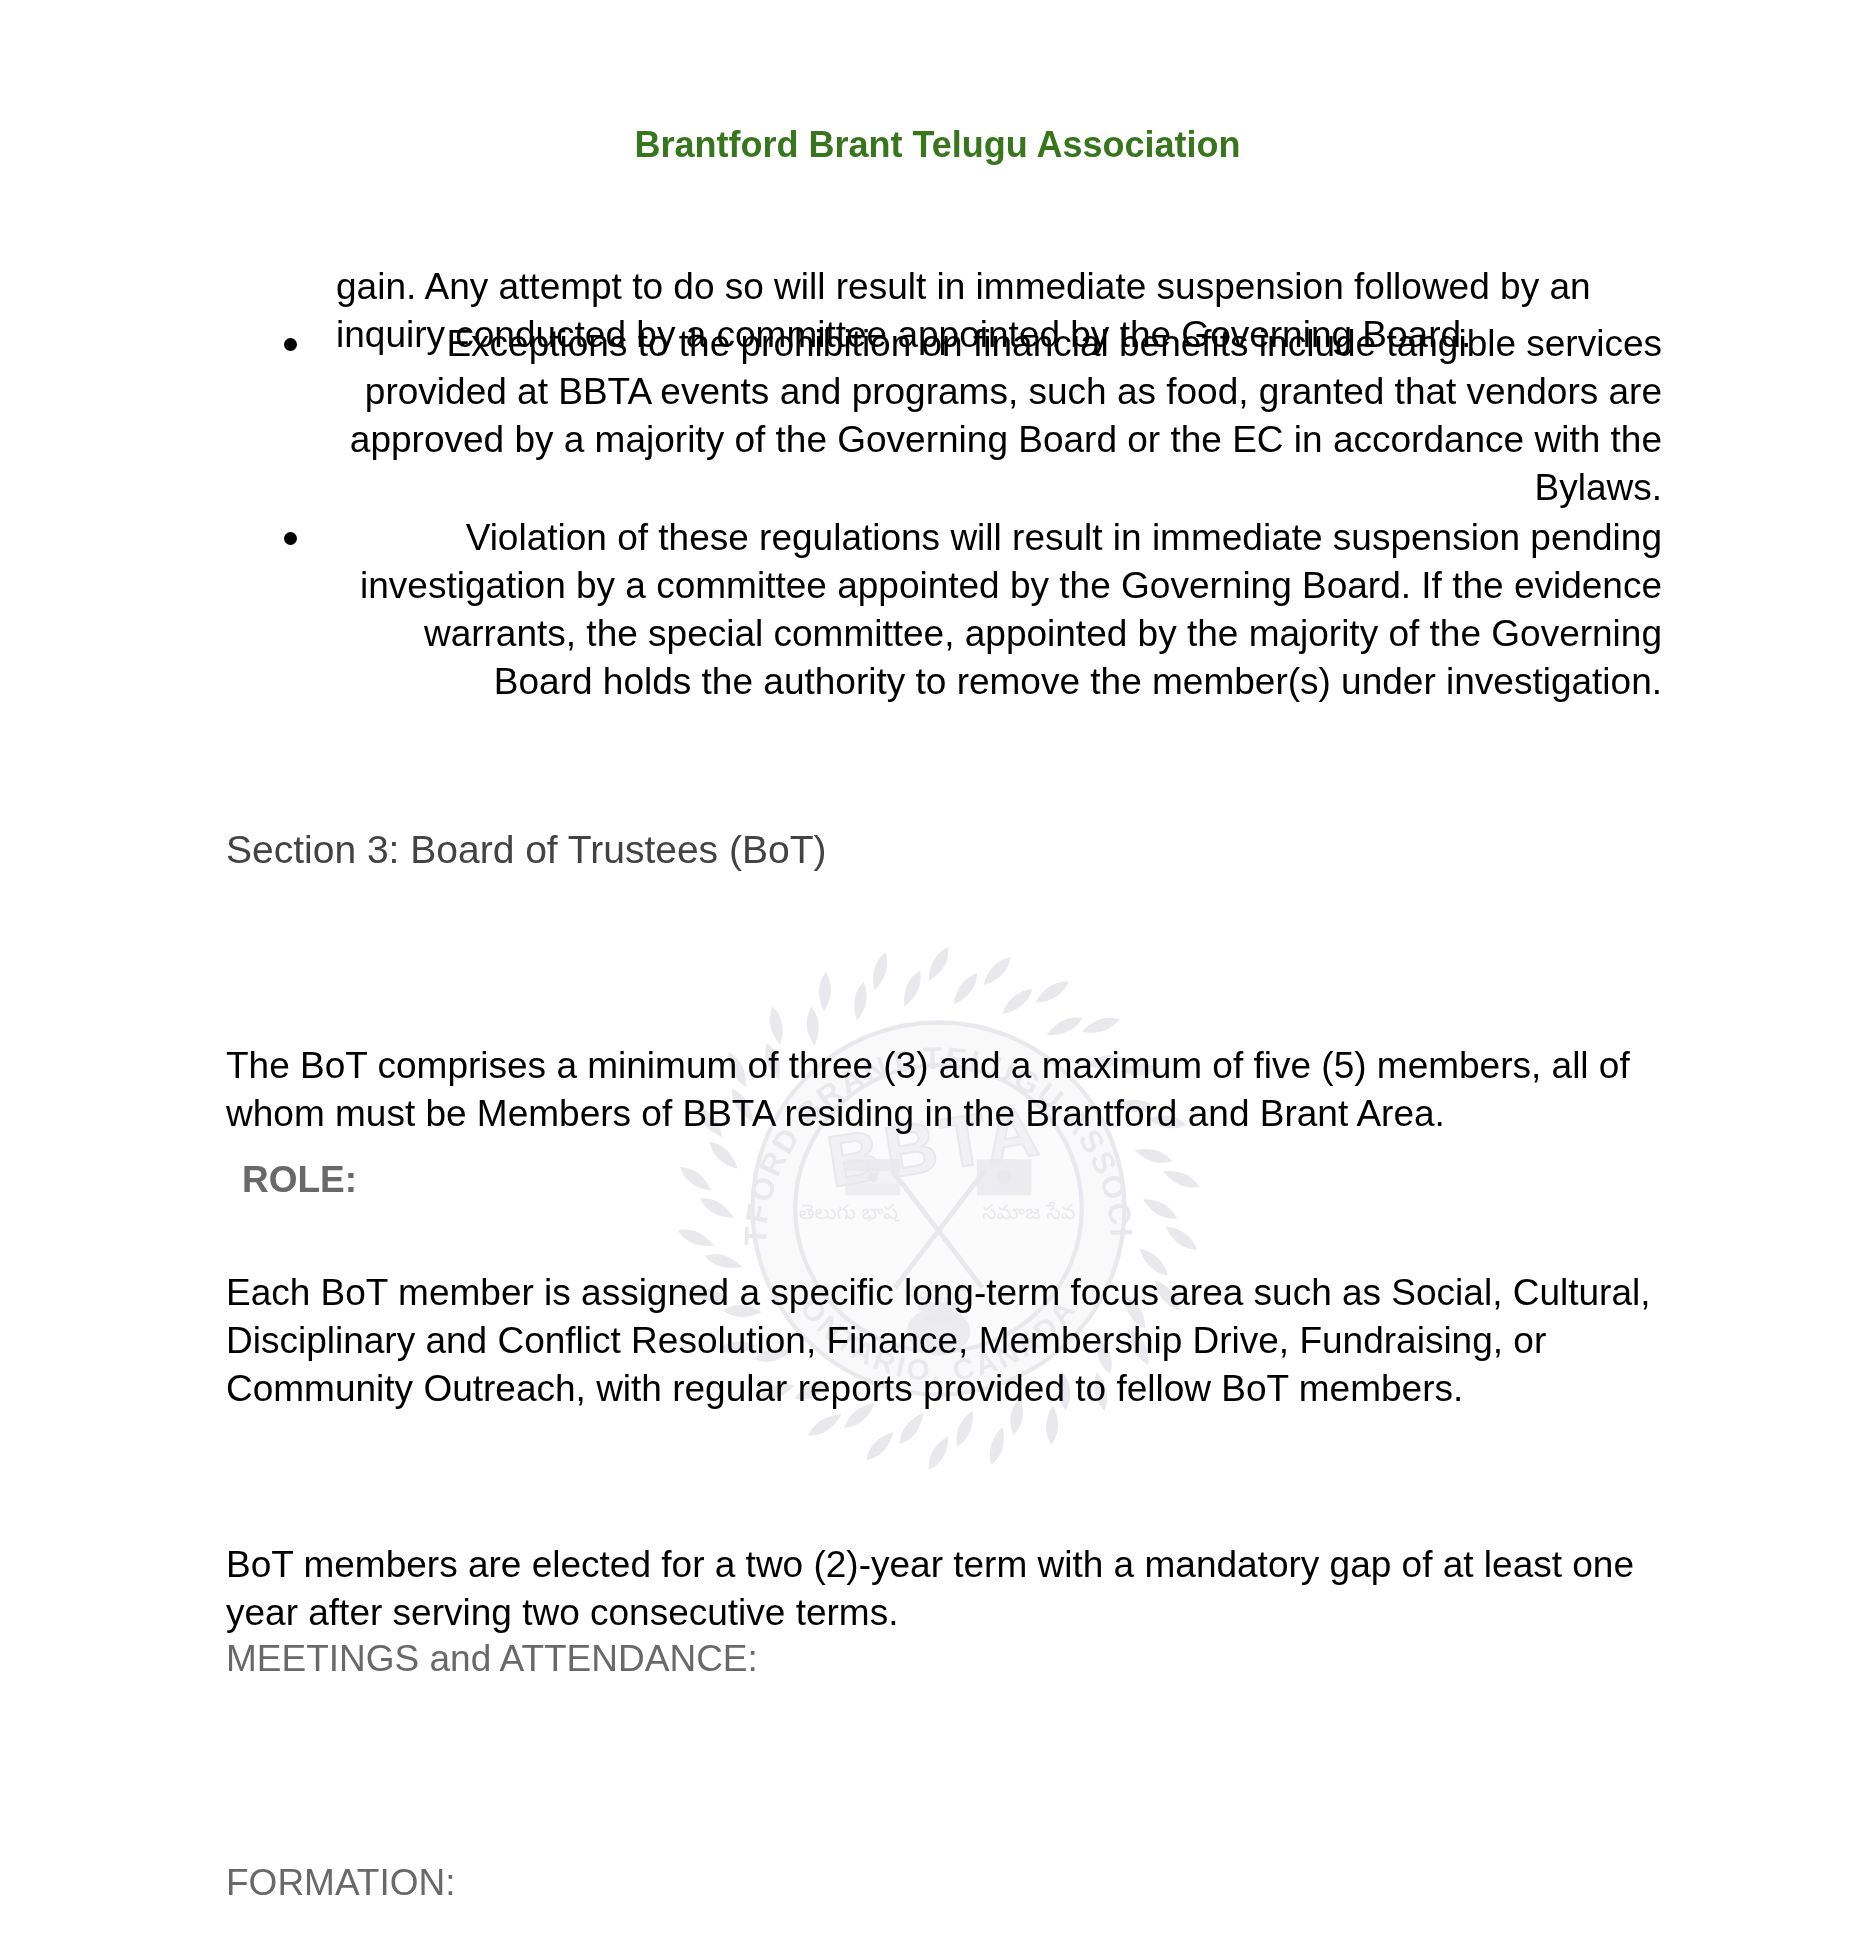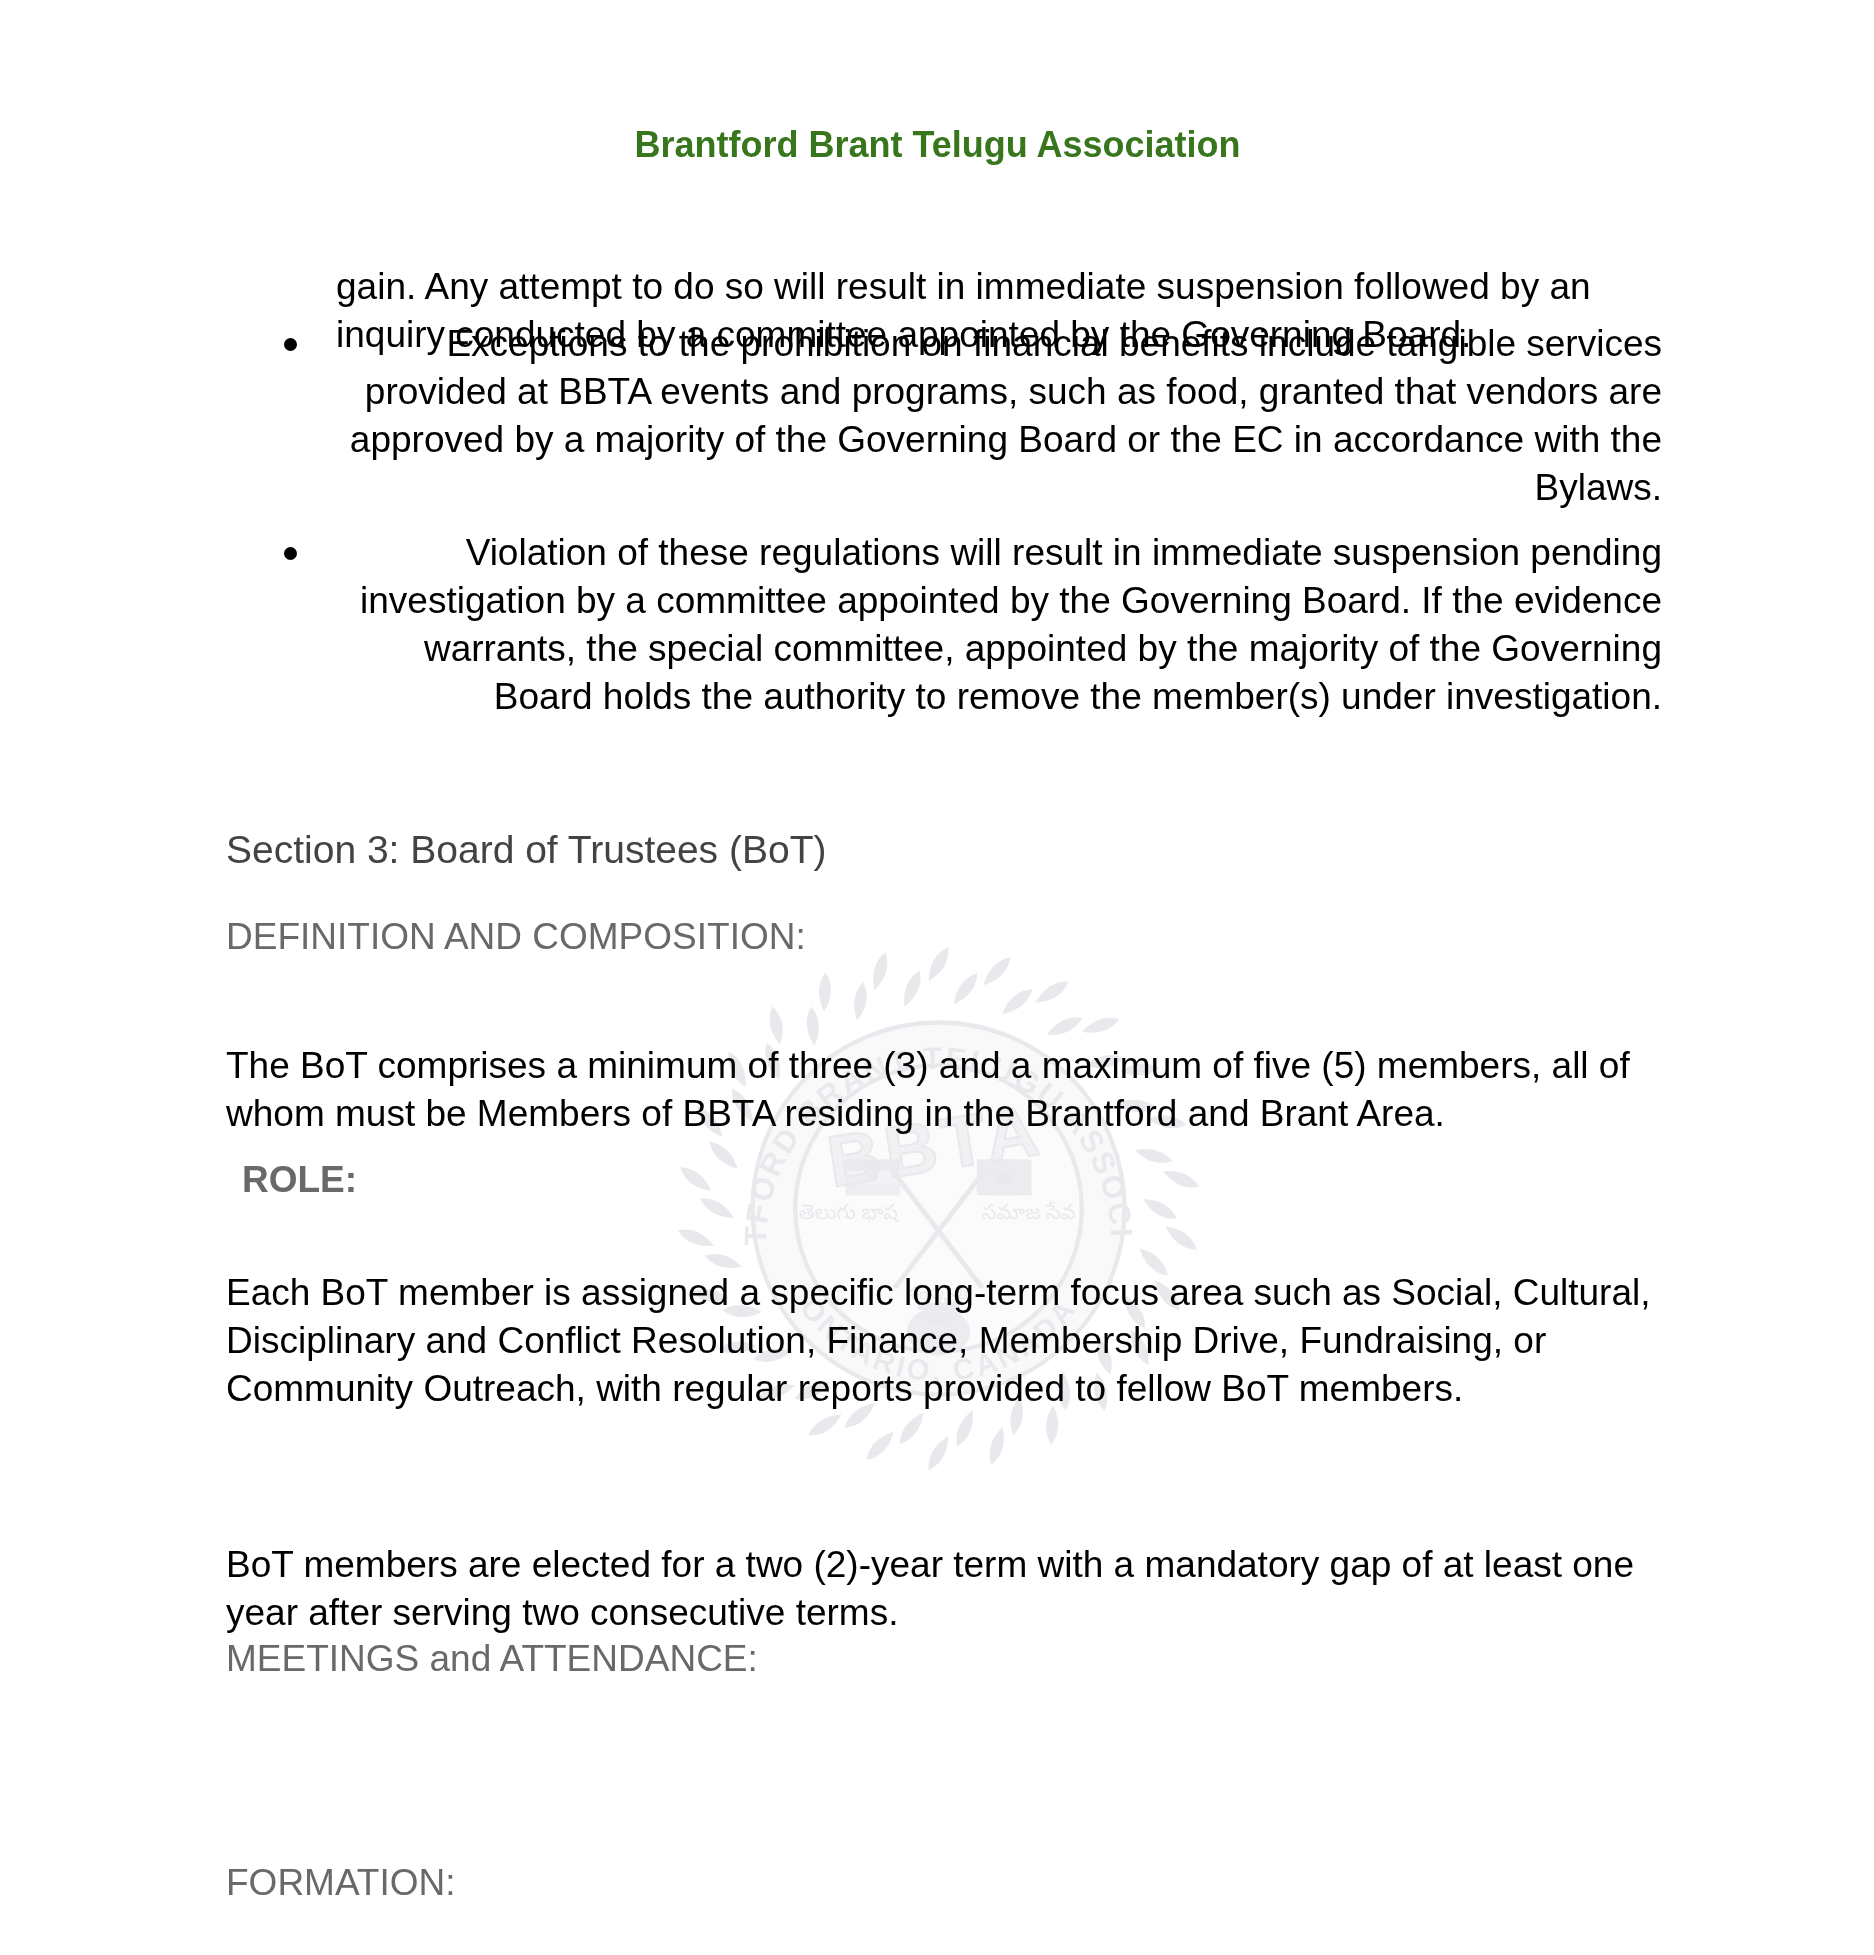--- a/index.html
+++ b/index.html
@@ -51,21 +51,21 @@
     list-style: none;
     text-align: right;
   }
   .bullets li {
     position: relative;
     padding-left: 111px;
     width: 1436px;
     font-size: 37px;
     line-height: 48px;
   }
-  .bullets li + li { margin-top: 17px; }
+  .bullets li + li { margin-top: 2px; }
   .bullet-dot {
     position: absolute;
     left: 58px;
     top: 17.6px;
     width: 13.3px;
     height: 13.3px;
     border-radius: 50%;
     background: var(--body-black, #000);
   }
 
@@ -206,21 +206,20 @@
       <span>Exceptions to the prohibition on financial benefits include tangible services provided at BBTA events and programs, such as food, granted that vendors are approved by a majority of the Governing Board or the EC in accordance with the Bylaws.</span>
     </li>
     <li>
       <span class="bullet-dot"></span>
       <span>Violation of these regulations will result in immediate suspension pending investigation by a committee appointed by the Governing Board. If the evidence warrants, the special committee, appointed by the majority of the Governing Board holds the authority to remove the member(s) under investigation.</span>
     </li>
   </ul>
 
   <h2 class="section-heading" style="top:822px; margin:0; font-weight:normal">Section 3: Board of Trustees (BoT)</h2>
 
-  <h3 class="subhead" style="top:913px; margin:0; font-weight:normal">DEFINITION AND COMPOSITION:</h3>
   <p class="para" style="top:1005px">The BoT comprises a minimum of three (3) and a maximum of five (5) members, all of whom must be Members of BBTA residing in the Brantford and Brant Area.</p>
 
   <h3 class="subhead" style="top:1140px; margin:16px; font-weight:bold">ROLE:</h3>
   <p class="para" style="top:1232px">Each BoT member is assigned a specific long-term focus area such as Social, Cultural, Disciplinary and Conflict Resolution, Finance, Membership Drive, Fundraising, or Community Outreach, with regular reports provided to fellow BoT members.</p>
 
   <p class="para" style="top:1504px">BoT members are elected for a two (2)-year term with a mandatory gap of at least one year after serving two consecutive terms.</p>
 
   <h3 class="subhead" style="top:1635px; margin:0; font-weight:normal">MEETINGS and ATTENDANCE:</h3>
 
   <h3 class="subhead" style="top:1859px; margin:0; font-weight:normal">FORMATION:</h3>

